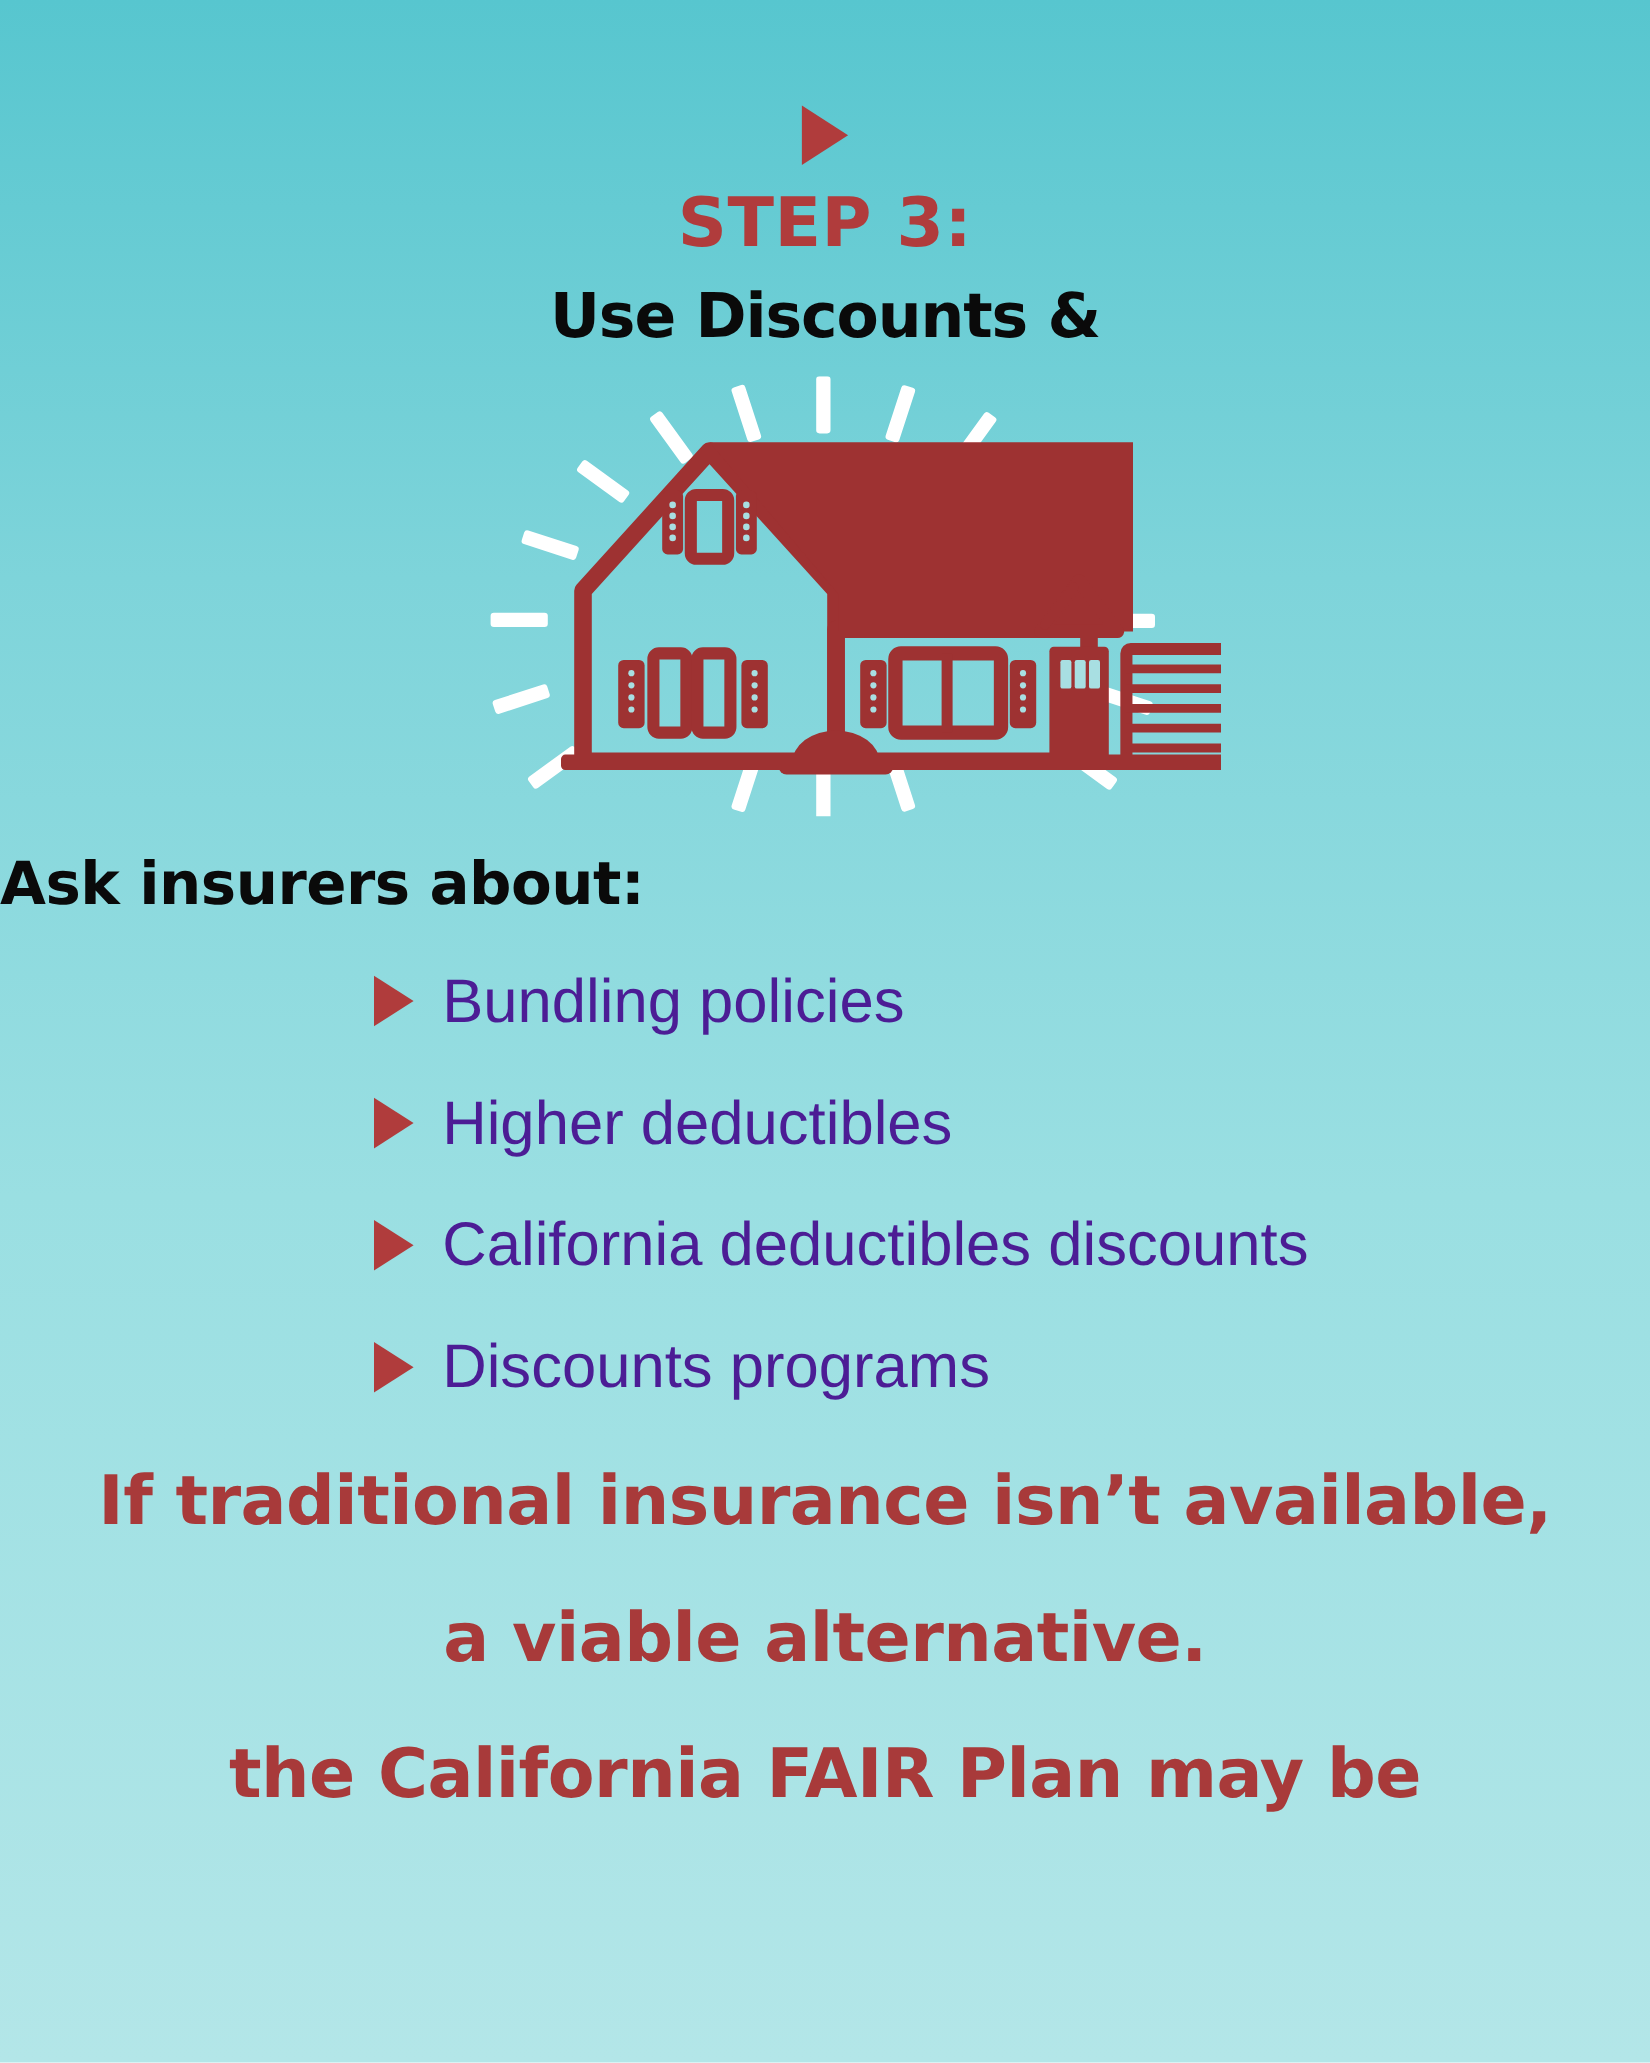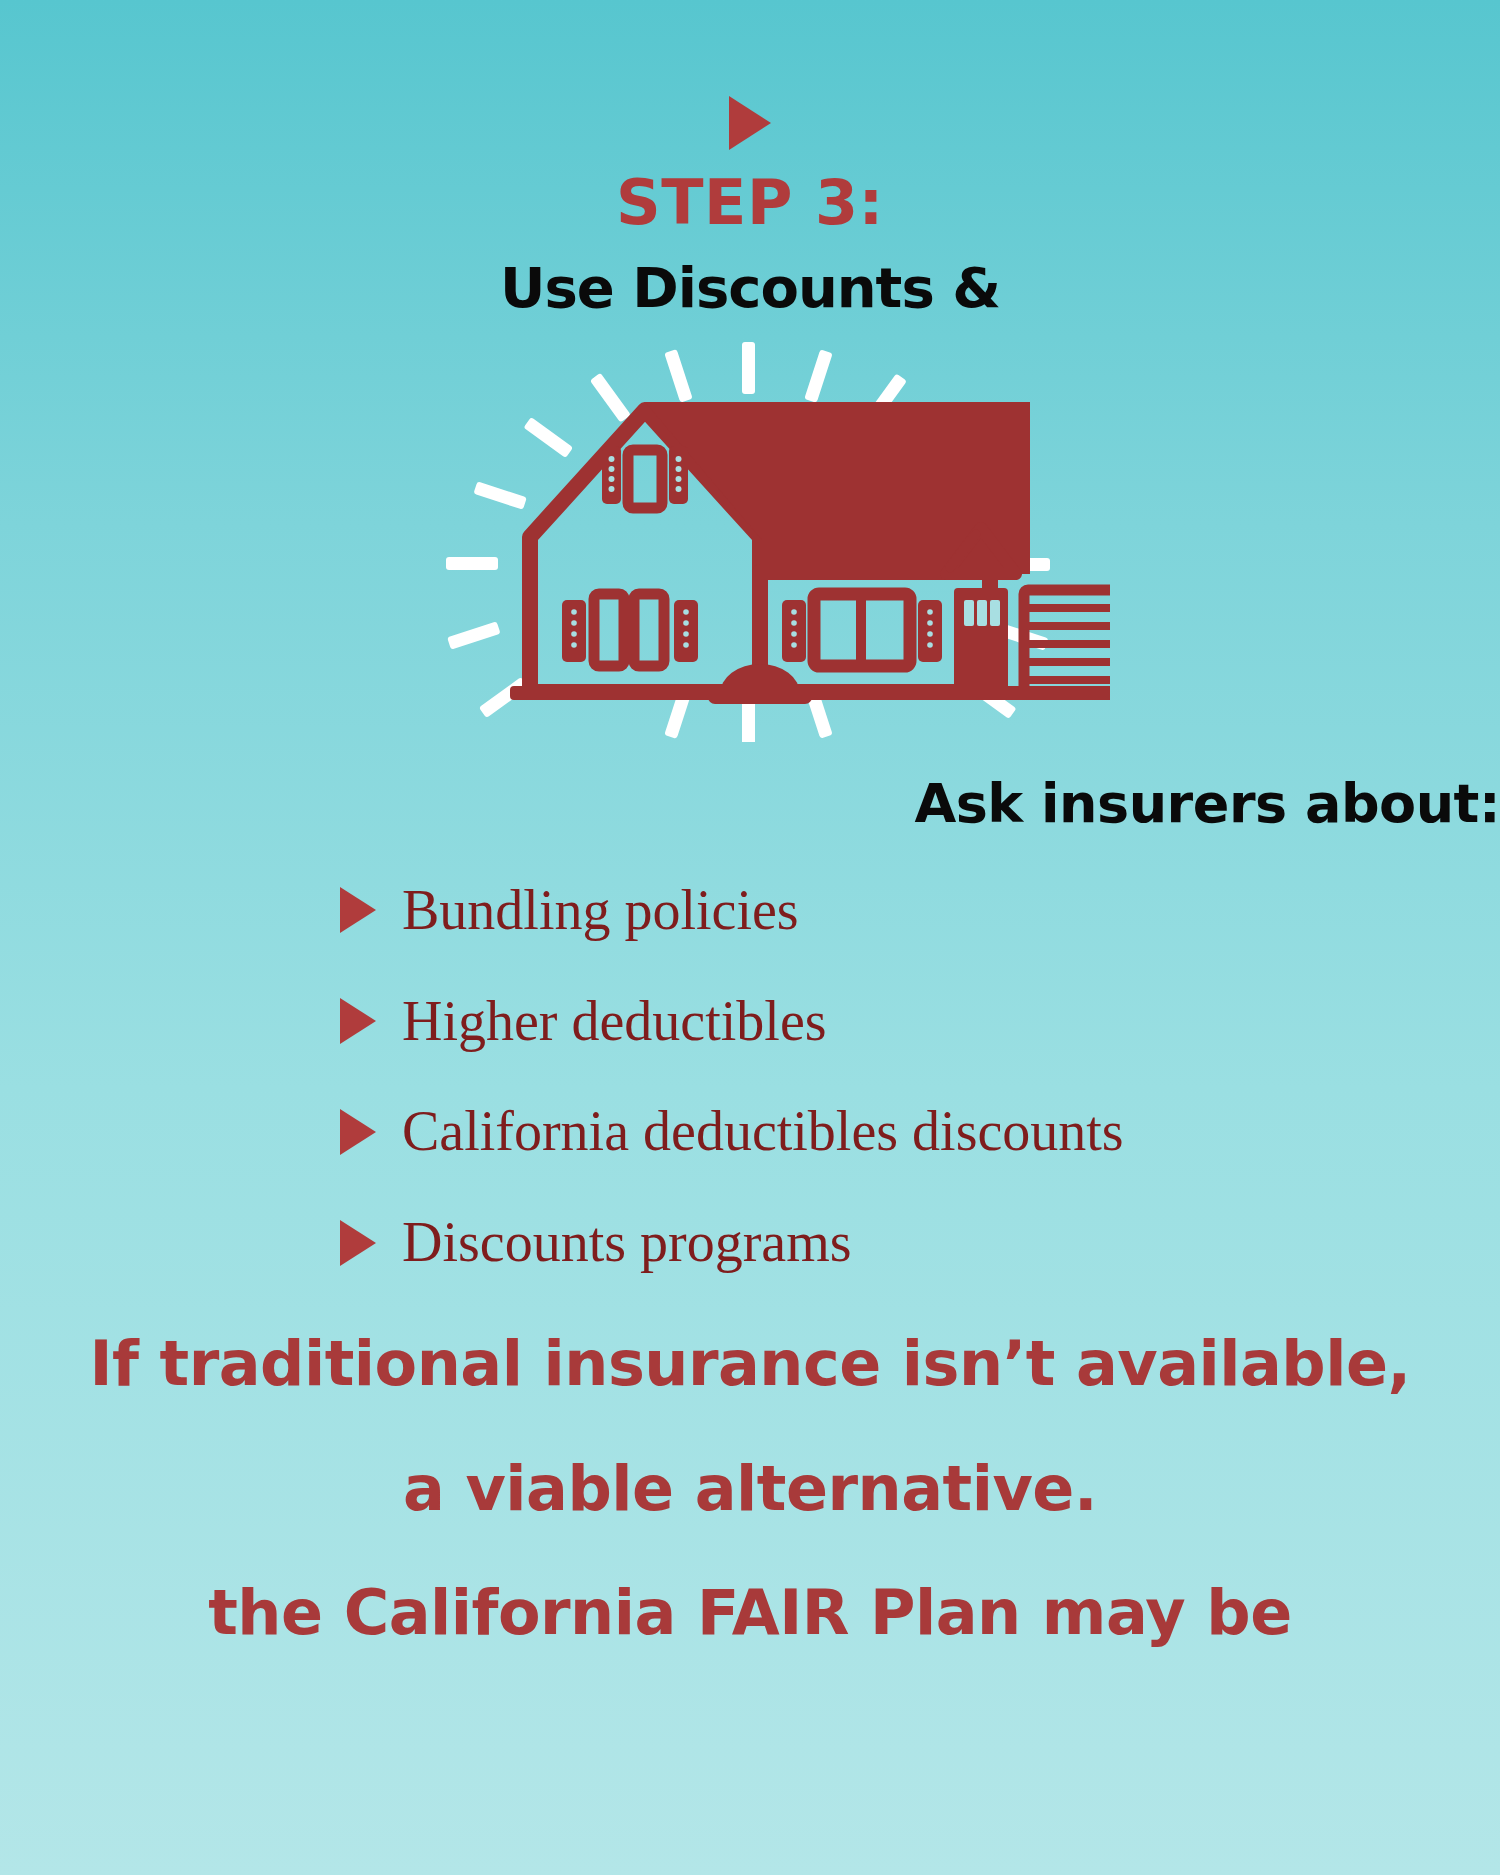--- a/index.html
+++ b/index.html
@@ -56,21 +56,21 @@
   .illus-wrap {
     position:relative;
     width:1500px;
     height:420px;
     margin-top:22px;
   }
   .illus-wrap svg { display:block; margin:0 auto; }
 
   
   .ask-heading {
-    text-align:right;
+    text-align:left;
     margin-top:10px;
     font-family:"DejaVu Sans", sans-serif;
     font-weight:bold;
     font-size:54px;
     color:#0a0a0a;
     letter-spacing:-0.5px;
   }
 
   
   .bullets {
@@ -82,23 +82,23 @@
     align-items:center;
     gap:26px;
     margin-bottom:52px;
   }
   .bullet-tri {
     border-width:23px 0 23px 36px;
     border-color:transparent transparent transparent #b03c3c;
     flex:0 0 auto;
   }
   .bullet-text {
-    font-family:Liberation Serif, serif;
+    font-family:Liberation Sans, sans-serif;
     font-size:56px;
-    color:#7f1d1d;
+    color:#4c1d95;
     line-height:1.05;
     white-space:nowrap;
   }
 
   
   .footnote {
     text-align:center;
     margin-top:38px;
     color:#a83a3a;
     font-family:"DejaVu Sans", sans-serif;

